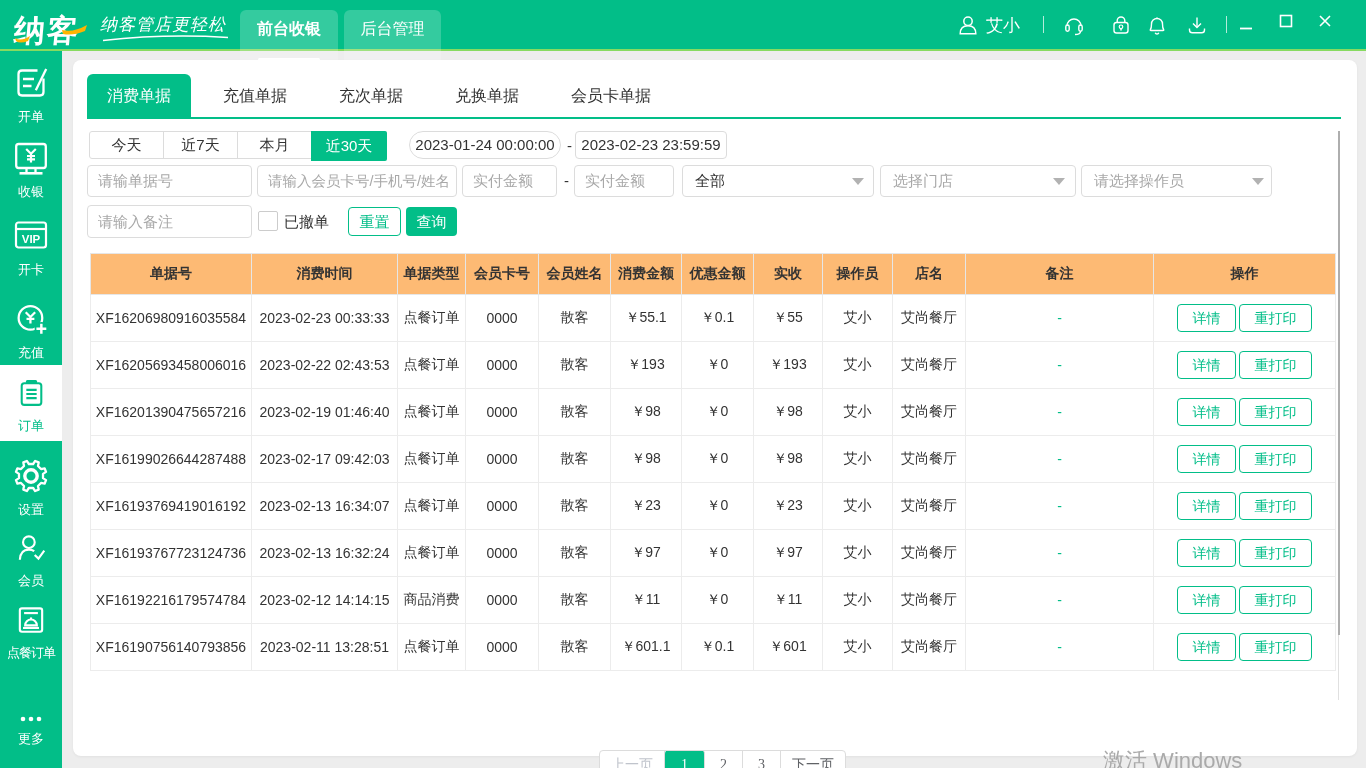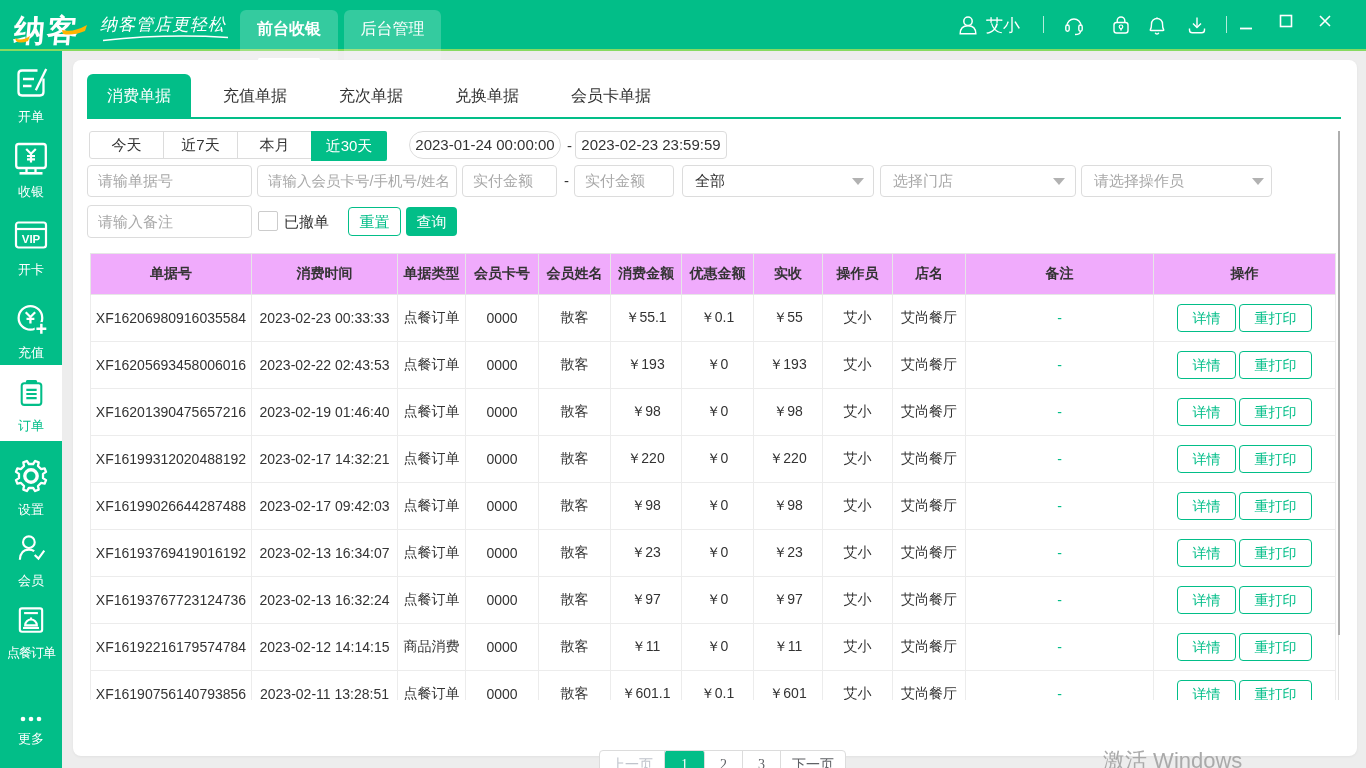--- a/index.html
+++ b/index.html
@@ -43,21 +43,21 @@
   .inp.ph { color:#a8a8a8; }
   .caret { position:absolute; width:0; height:0; border-left:6px solid transparent; border-right:6px solid transparent; border-top:7px solid #b2b2b2; }
   .dash { position:absolute; color:#333; font-size:15px; }
   #chkbox { position:absolute; left:185px; top:151px; width:20px; height:20px; border:1px solid #ccc; border-radius:2px; background:#fff; }
   #chklbl { position:absolute; left:211px; top:153px; font-size:15px; color:#333; }
   #btnreset { position:absolute; left:275px; top:147px; width:53px; height:29px; border:1px solid #02be88; border-radius:4px; color:#02be88; font-size:15px; text-align:center; line-height:27px; }
   #btnquery { position:absolute; left:333px; top:147px; width:51px; height:29px; background:#02be88; border-radius:4px; color:#fff; font-size:15px; text-align:center; line-height:29px; }
 
   
   #tbl { position:absolute; left:17px; top:193px; width:1245px; border-collapse:collapse; table-layout:fixed; font-size:14px; color:#333; }
-  #tbl th { background:#f0abfc; font-weight:bold; height:41px; border:1px solid #e6e6e6; border-left:none; text-align:center; }
+  #tbl th { background:#fdba74; font-weight:bold; height:41px; border:1px solid #e6e6e6; border-left:none; text-align:center; }
   #tbl th:first-child { border-left:1px solid #e6e6e6; }
   #tbl td { height:47px; border:1px solid #ececec; border-left:none; text-align:center; background:#fff; }
   #tbl td:first-child { border-left:1px solid #ececec; }
   #tblwrap { position:absolute; left:0px; top:0px; width:1284px; height:640px; overflow:hidden; border-radius:8px; }
   .gbtn { display:inline-block; height:28px; line-height:26px; border:1px solid #02be88; border-radius:4px; color:#02be88; font-size:14px; }
   .gbtn.b1 { width:59px; }
   .gbtn.b2 { width:73px; margin-left:3px; }
   .gdash { color:#02be88; }
 
   
@@ -311,34 +311,20 @@
             <td>散客</td>
             <td>￥98</td>
             <td>￥0</td>
             <td>￥98</td>
             <td>艾小</td>
             <td>艾尚餐厅</td>
             <td class="gdash">-</td>
             <td><span class="gbtn b1">详情</span><span class="gbtn b2">重打印</span></td>
           </tr>
     <tr>
-            <td>XF16199312020488192</td>
-            <td>2023-02-17 14:32:21</td>
-            <td>点餐订单</td>
-            <td>0000</td>
-            <td>散客</td>
-            <td>￥220</td>
-            <td>￥0</td>
-            <td>￥220</td>
-            <td>艾小</td>
-            <td>艾尚餐厅</td>
-            <td class="gdash">-</td>
-            <td><span class="gbtn b1">详情</span><span class="gbtn b2">重打印</span></td>
-          </tr>
-    <tr>
             <td>XF16199026644287488</td>
             <td>2023-02-17 09:42:03</td>
             <td>点餐订单</td>
             <td>0000</td>
             <td>散客</td>
             <td>￥98</td>
             <td>￥0</td>
             <td>￥98</td>
             <td>艾小</td>
             <td>艾尚餐厅</td>

